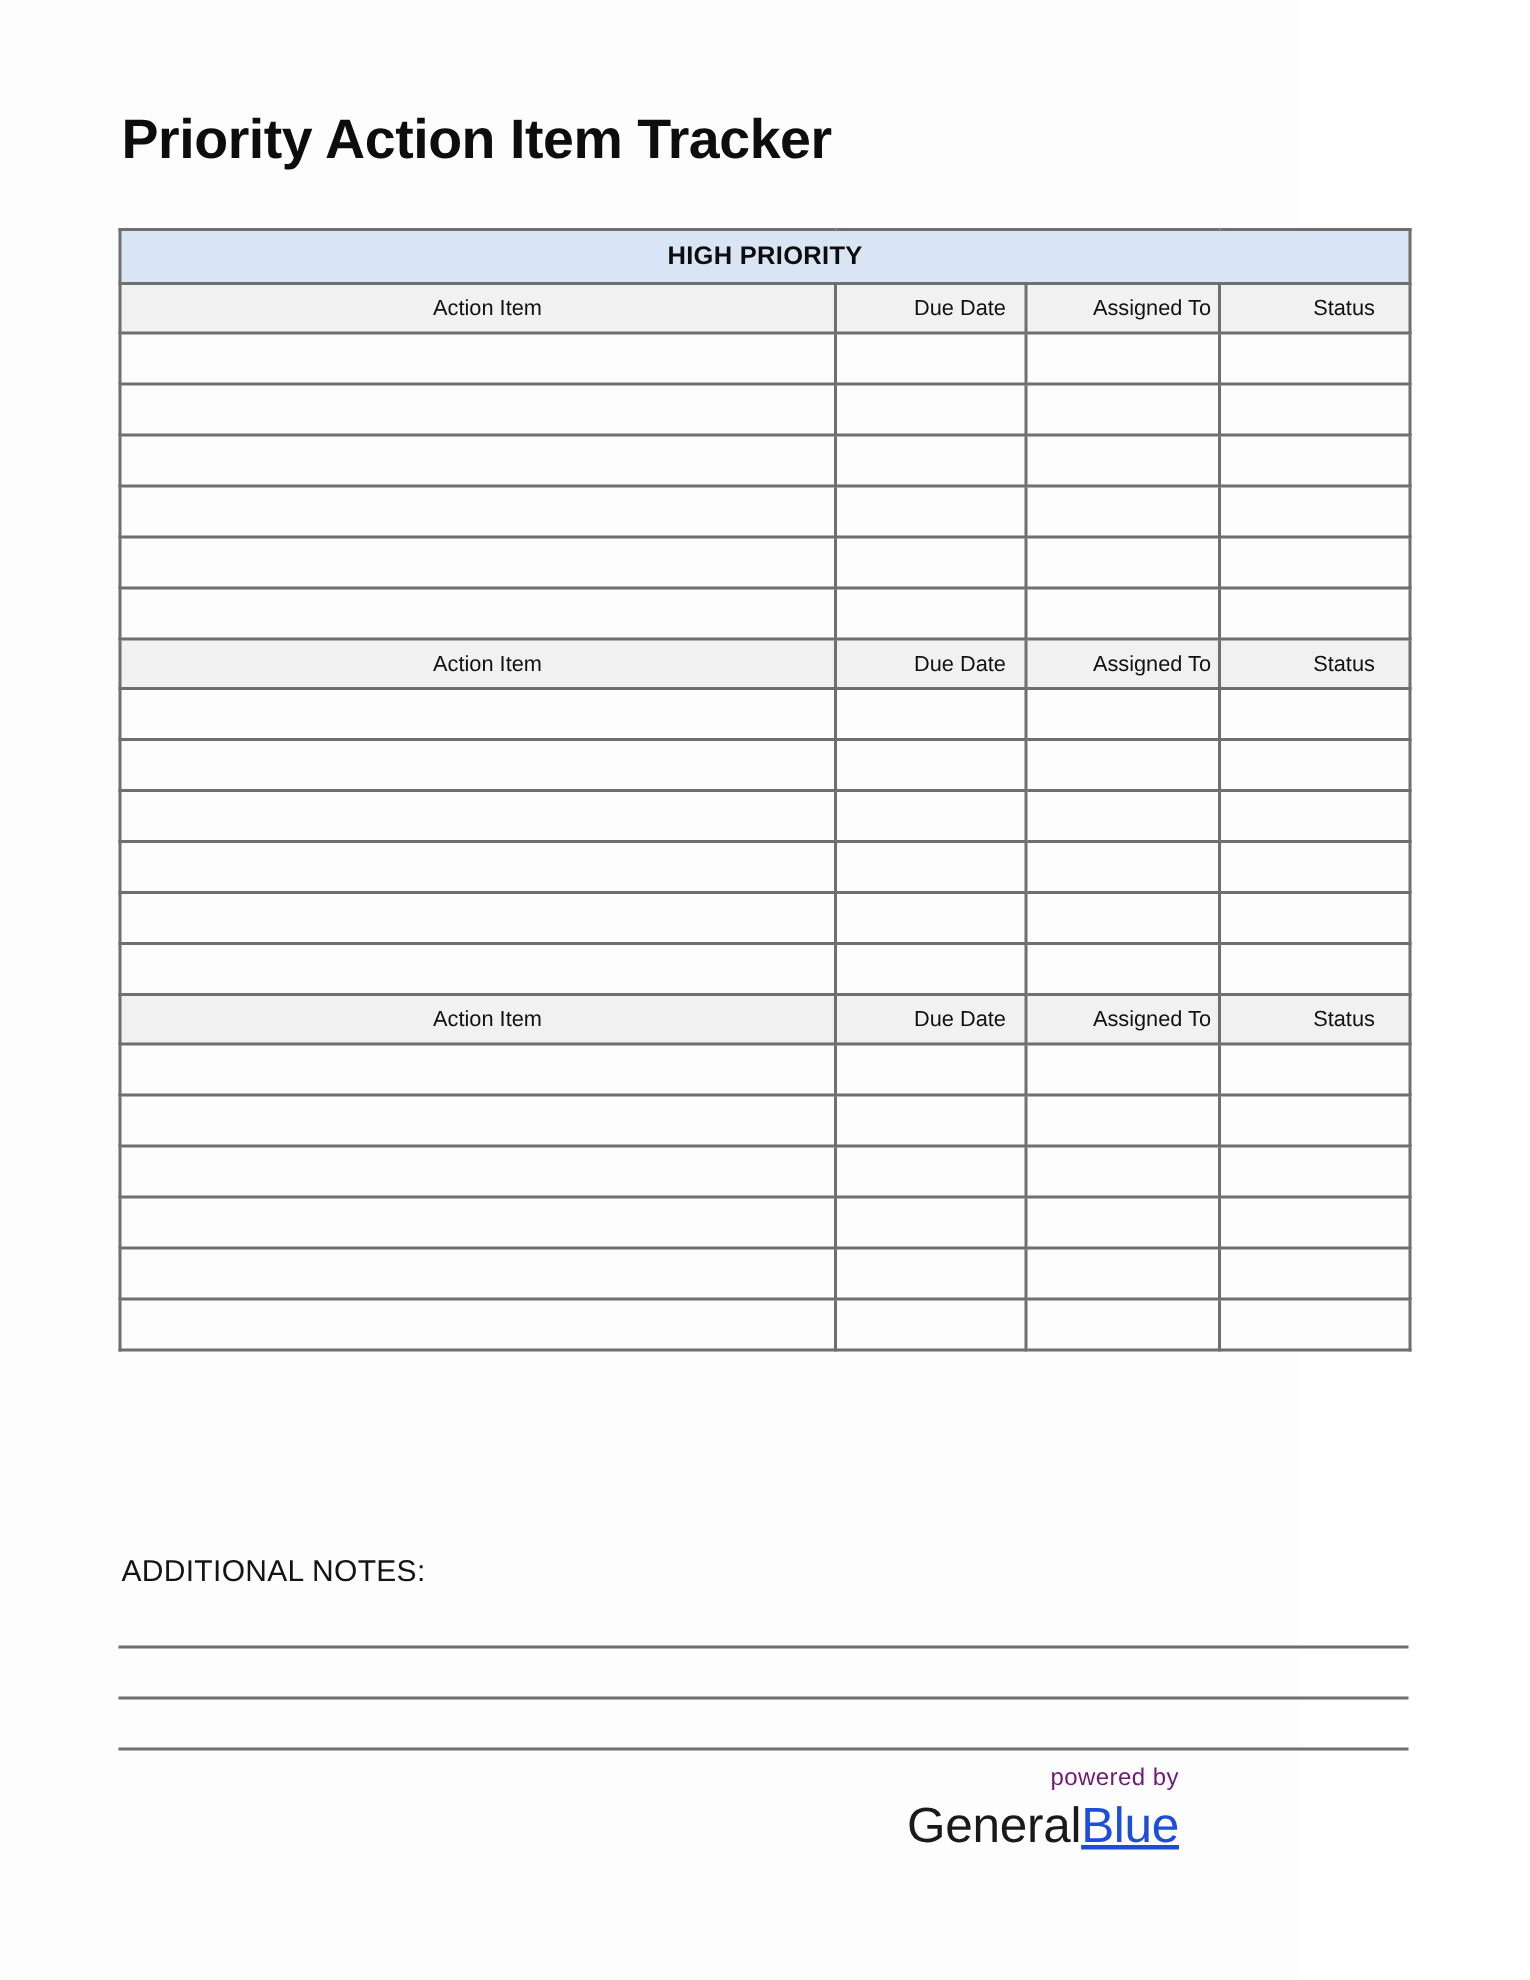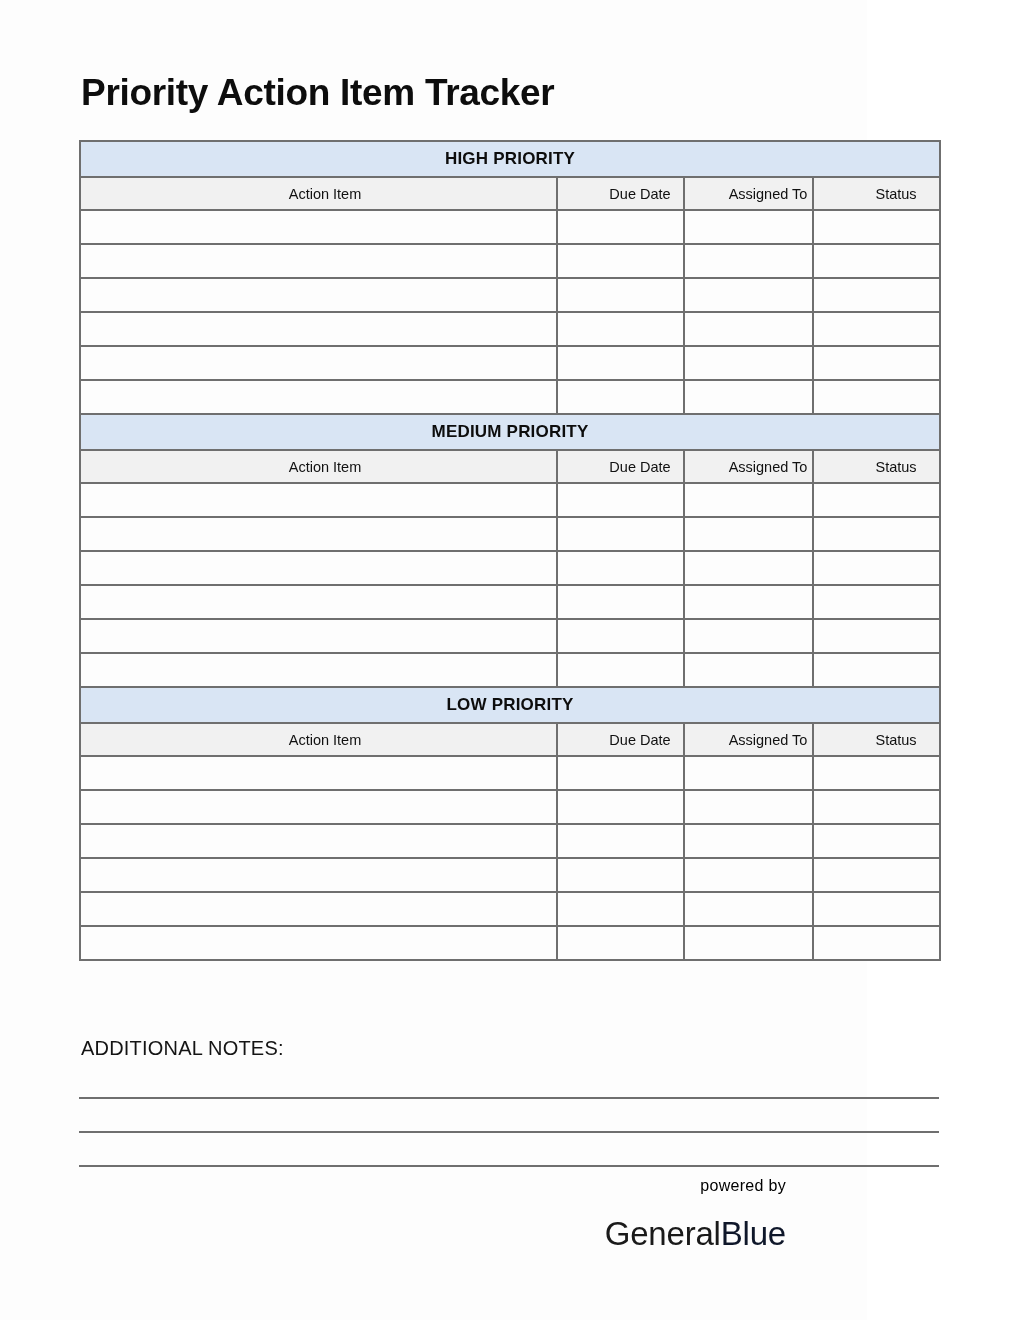--- a/index.html
+++ b/index.html
@@ -34,21 +34,21 @@
     letter-spacing: -0.3px;
     color: #0d0d0d;
     line-height: 1.0;
     white-space: nowrap;
   }
 
   
   .tracker-table {
     position: absolute;
     left: 79px;
-    top: 140px;
+    top: 152px;
     width: 860px;
     border-collapse: collapse;
     table-layout: fixed;
   }
   .tracker-table td {
     border: 2px solid #6f6f6f;
     padding: 0;
     height: 32px;
     box-sizing: border-box;
   }
@@ -105,31 +105,31 @@
   
   .brand {
     position: absolute;
     right: 81px;
     top: 1178px;
     text-align: right;
     line-height: 1.0;
   }
   .brand-powered {
     font-size: 16px;
-    color: #000000;
+    color: #701a75;
     letter-spacing: 0.3px;
-    margin-bottom: 23px;
+    margin-bottom: 6px;
   }
   .brand-name {
     font-size: 33px;
     letter-spacing: -0.2px;
     white-space: nowrap;
   }
   .brand-general { color: #1a1a1a; margin-left: 43px; }
-  .brand-blue    { color: #0f172a; }
+  .brand-blue    { color: #1d4ed8; text-decoration: underline; }
 </style>
 </head>
 <body>
 
 <div class="page">
 
   <div class="doc-title">Priority Action Item Tracker</div>
 
   <table class="tracker-table">
     <colgroup>
@@ -180,23 +180,20 @@
         <td></td>
       </tr>
       <tr class="data-row">
         <td></td>
         <td></td>
         <td></td>
         <td></td>
       </tr>
 
       <tr>
-        <td class="section-banner" colspan="4">MEDIUM PRIORITY</td>
-      </tr>
-      <tr>
         <td class="col-head left">Action Item</td>
         <td class="col-head center">Due Date</td>
         <td class="col-head center">Assigned To</td>
         <td class="col-head center">Status</td>
       </tr>
       <tr class="data-row">
         <td></td>
         <td></td>
         <td></td>
         <td></td>
@@ -225,23 +222,20 @@
         <td></td>
         <td></td>
       </tr>
       <tr class="data-row">
         <td></td>
         <td></td>
         <td></td>
         <td></td>
       </tr>
 
-      <tr>
-        <td class="section-banner" colspan="4">LOW PRIORITY</td>
-      </tr>
       <tr>
         <td class="col-head left">Action Item</td>
         <td class="col-head center">Due Date</td>
         <td class="col-head center">Assigned To</td>
         <td class="col-head center">Status</td>
       </tr>
       <tr class="data-row">
         <td></td>
         <td></td>
         <td></td>

